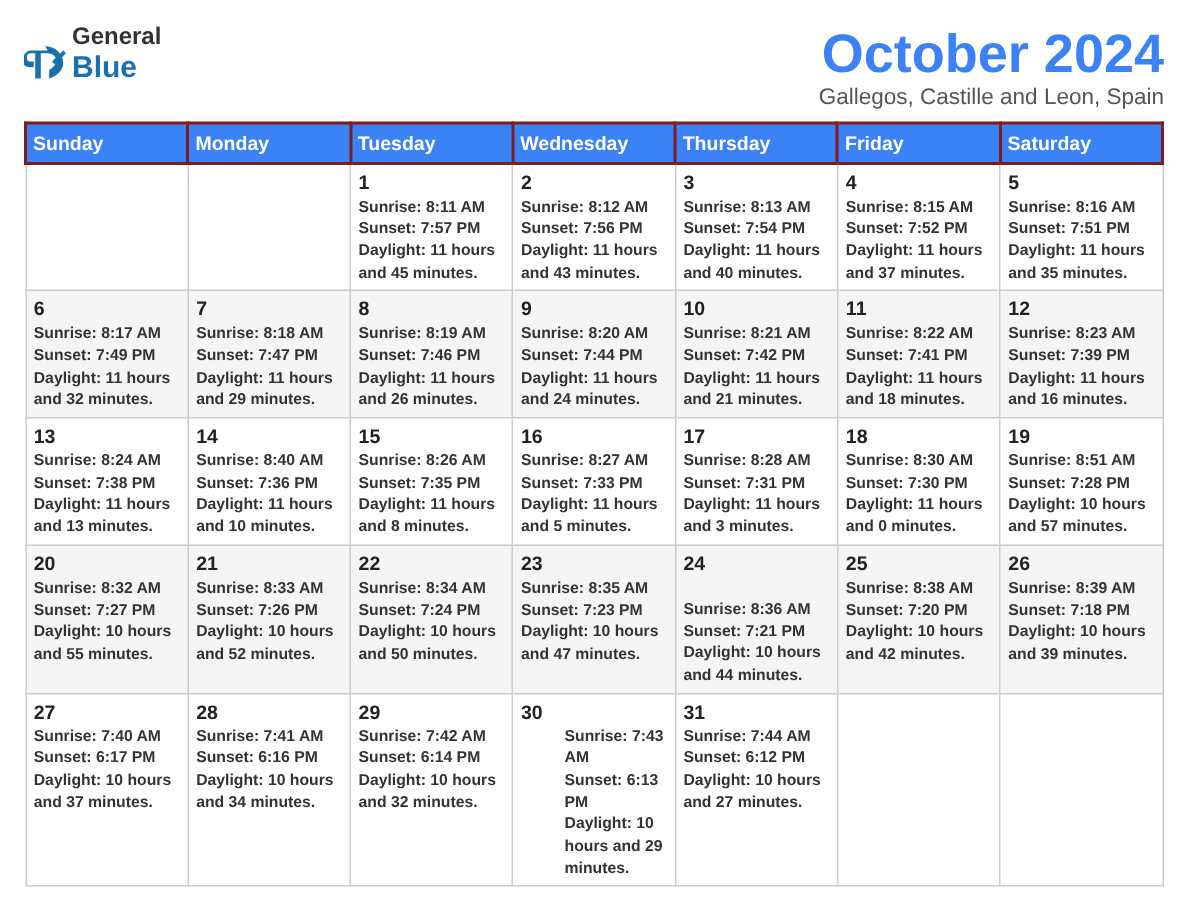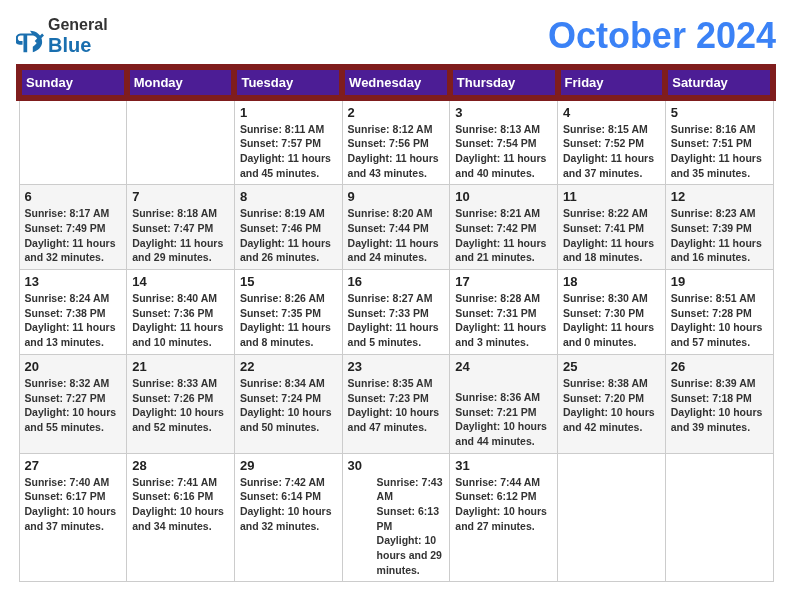--- a/index.html
+++ b/index.html
@@ -51,27 +51,27 @@
     }
     .location {
       font-size: 15px;
       color: #555;
     }
     table {
       width: 100%;
       border-collapse: collapse;
     }
     thead th {
-      background: #4c1d95;
+      background: #3b82f6;
       color: #fff;
       font-size: 13px;
       font-weight: bold;
       padding: 5px 4px;
       text-align: left;
-      border: 6px solid #7f1d1d;
+      border: 2px solid #7f1d1d;
     }
     tbody td {
       vertical-align: top;
       border: 1px solid #ccc;
       padding: 4px 5px;
       font-size: 10.5px;
       color: #333;
       min-height: 80px;
       width: calc(100% / 7);
       background: #fff;
@@ -105,20 +105,21 @@
       <path d="M15 3 C22 3 28 8 28 15 C28 20 24 24 18 26 L18 20 C21 18 23 16 23 13 C23 10 20 8 17 8 L12 8 L12 26 L8 26 L8 8 L5 8 C3 8 2 9 2 11 C2 13 3 14 5 14 L7 14 L7 18 L4 18 C1 18 -1 16 -1 13 C-1 9 2 6 5 6 L17 6" fill="#1a6faf"></path>
       <path d="M20 14 L28 6 L30 8 L22 16 Z" fill="#1a6faf"></path>
     </svg>
     <div class="logo-text">
       <span class="logo-general">General</span>
       <span class="logo-blue">Blue</span>
     </div>
   </div>
   <div class="title-block">
     <div class="month-title">October 2024</div>
+    <div class="location">Gallegos, Castille and Leon, Spain</div>
   </div>
 </div>
 
 <table>
   <thead>
     <tr>
     <th>Sunday</th>
         <th>Monday</th>
         <th>Tuesday</th>
         <th>Wednesday</th>

